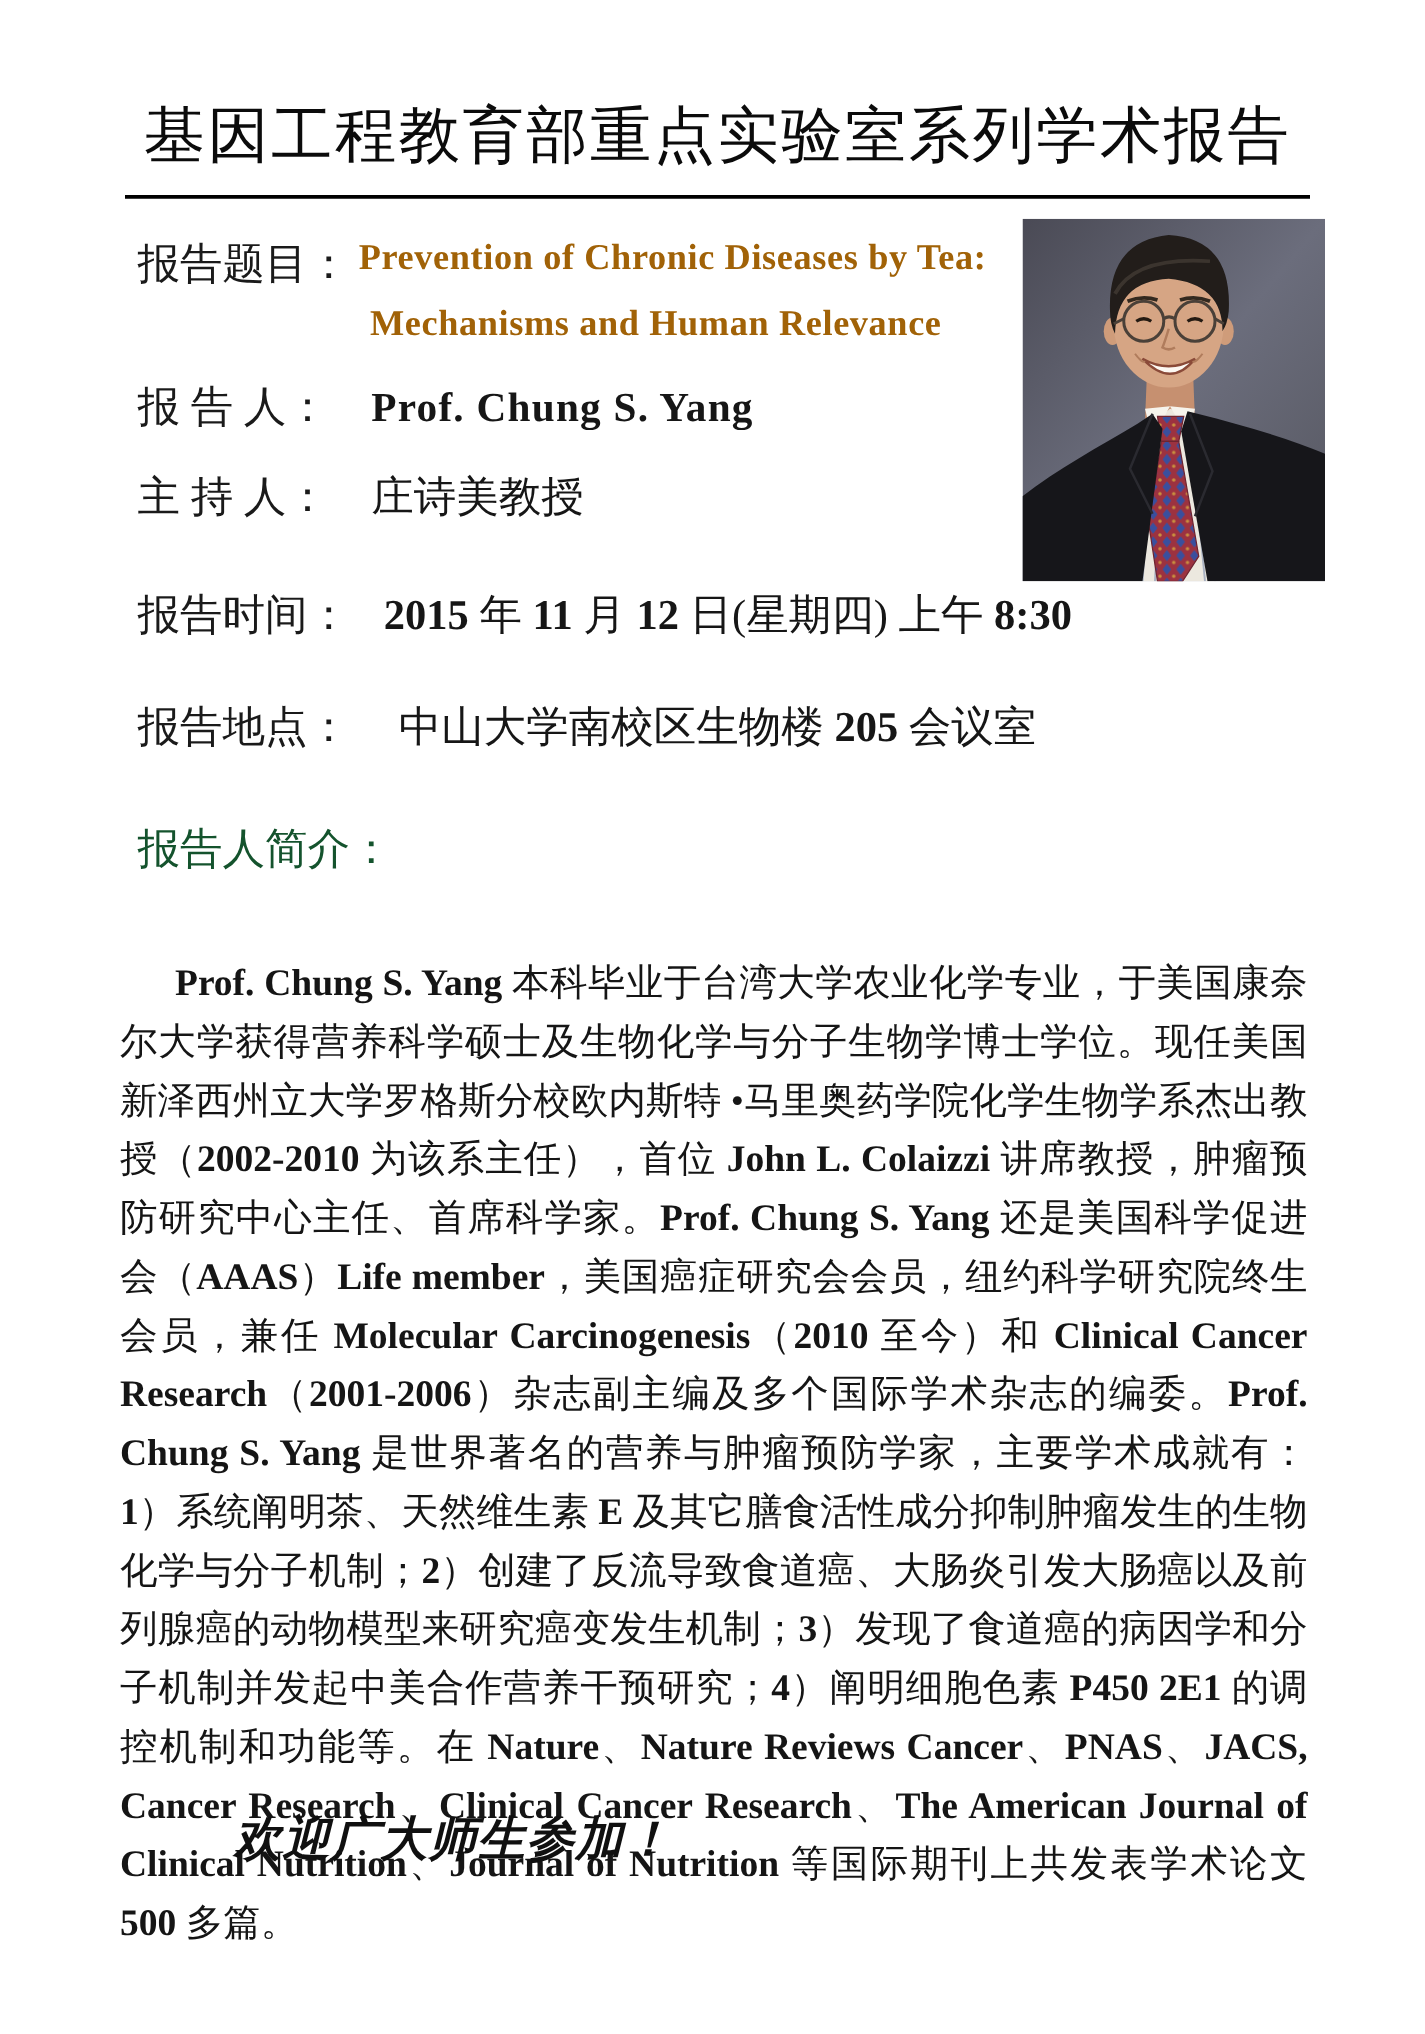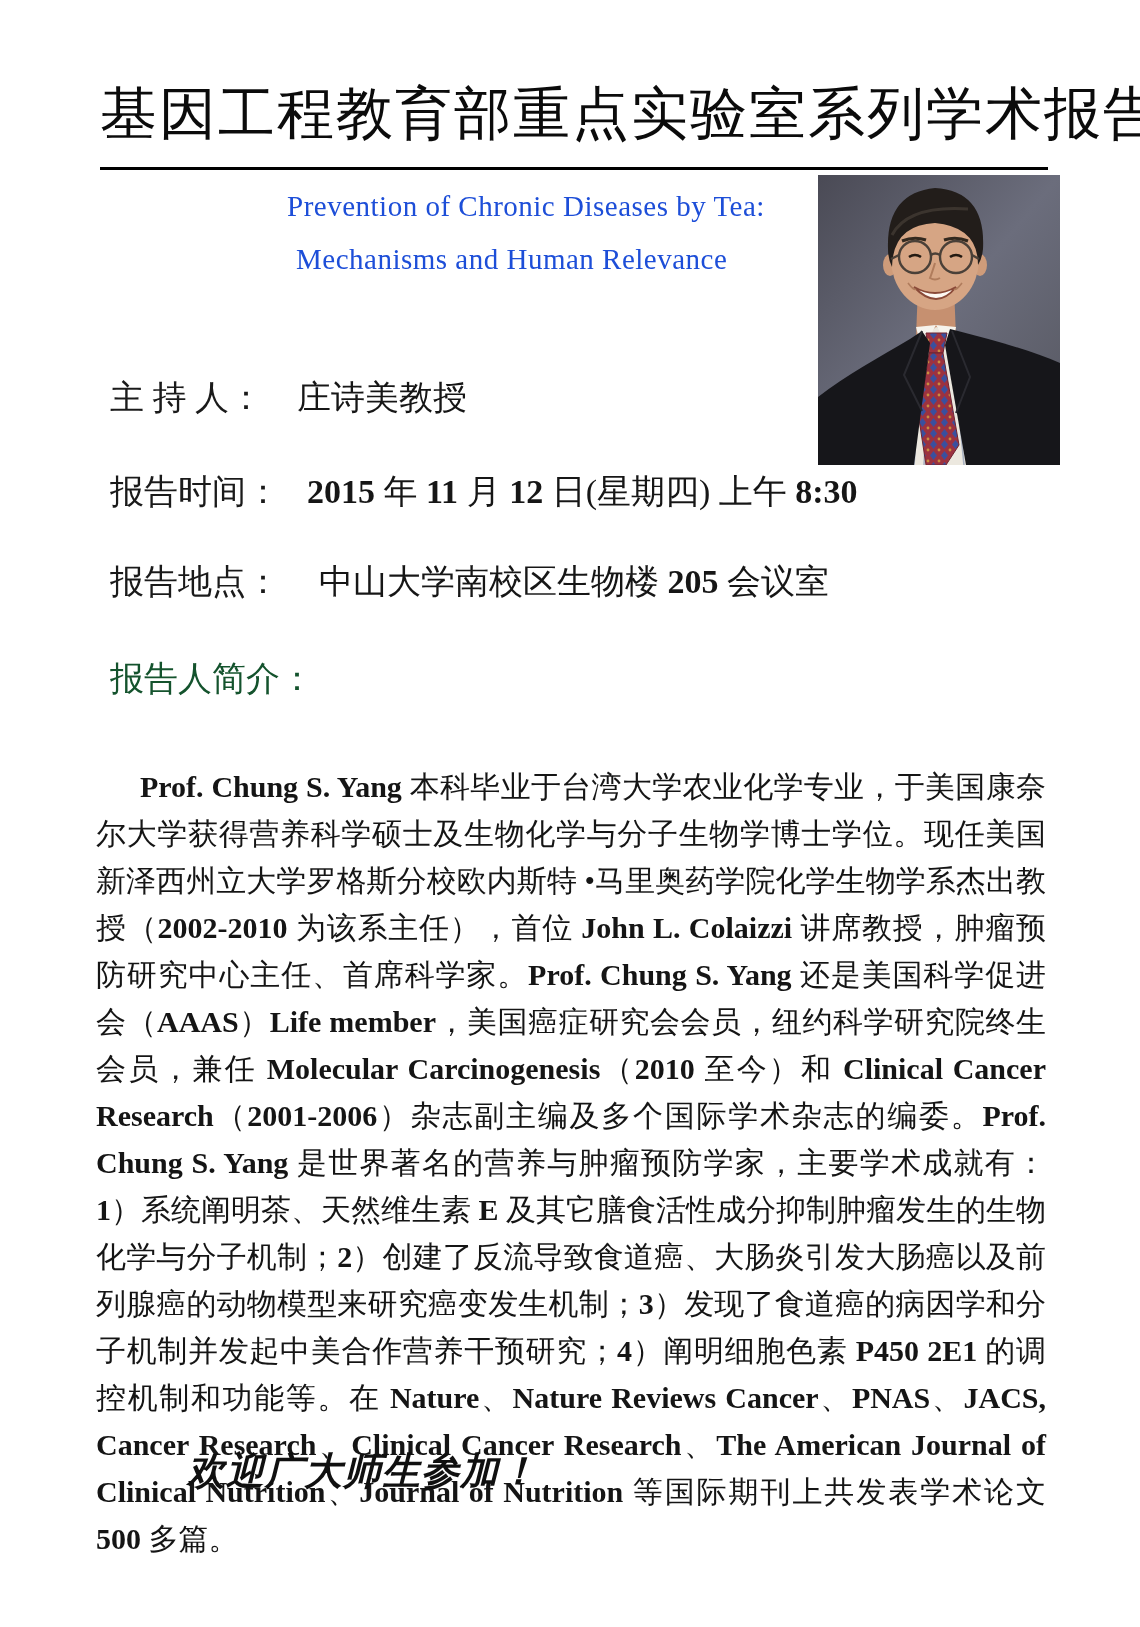--- a/index.html
+++ b/index.html
@@ -5,31 +5,31 @@
   html,body{margin:0;padding:0;background:#ffffff;}
   body{
     width:1140px;height:1627px;position:relative;overflow:hidden;
     font-family:"Liberation Serif","DejaVu Serif",serif;
     color:#111111;
   }
   .page{position:absolute;inset:0;background:#ffffff;}
 
   .doc-title{
     position:absolute;left:100px;top:76px;width:948px;
-    text-align:center;font-size:57px;font-weight:500;letter-spacing:2px;
+    text-align:center;font-size:49px;font-weight:500;letter-spacing:2px;
     padding-bottom:14px;border-bottom:3px solid #000000;color:#0b0b0b;
     white-space:nowrap;
   }
 
   .row{position:absolute;left:110px;white-space:nowrap;font-size:34px;color:#161616;}
   .row .label{display:inline-block;color:#1a1a1a;}
 
   .topic-label{top:188px;}
   .topic-en{
-    position:absolute;left:287px;font-weight:normal;color:#1d4ed8;
+    position:absolute;left:287px;font-weight:bold;color:#a16207;
     font-size:29px;white-space:nowrap;letter-spacing:0.5px;
   }
   .topic-en.l1{top:190px;}
   .topic-en.l2{top:243px;left:296px;}
 
   .speaker-row{top:303px;}
   .speaker-row .value{font-weight:bold;font-size:33px;margin-left:34px;letter-spacing:1px;}
   .host-row{top:375px;}
   .host-row .value{margin-left:34px;}
 
@@ -60,23 +60,29 @@
     display:block;
   }
 </style>
 </head>
 <body>
 
 <div class="page">
 
   <div class="doc-title">基因工程教育部重点实验室系列学术报告</div>
 
+  <div class="row topic-label">
+    <span class="label">报告题目：</span>
+  </div>
   <div class="topic-en l1">Prevention of Chronic Diseases by Tea:</div>
   <div class="topic-en l2">Mechanisms and Human Relevance</div>
 
+  <div class="row speaker-row">
+    <span class="label">报 告 人：</span><span class="value">Prof. Chung S. Yang</span>
+  </div>
 
   <div class="row host-row">
     <span class="label">主 持 人：</span><span class="value">庄诗美教授</span>
   </div>
 
   <div class="row time-row">
     <span class="label">报告时间：</span><span class="value"><b>2015</b><span> 年 </span><b>11</b><span> 月 </span><b>12</b><span> 日(星期四) 上午 </span><b>8:30</b></span>
   </div>
 
   <div class="row venue-row">

